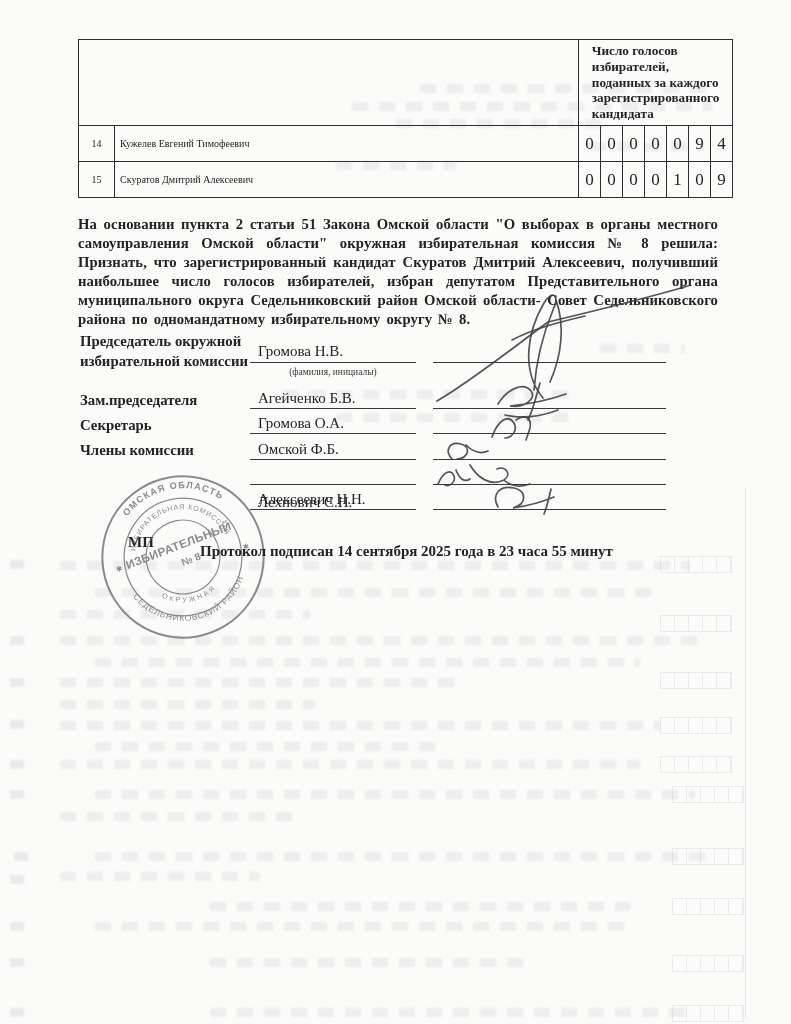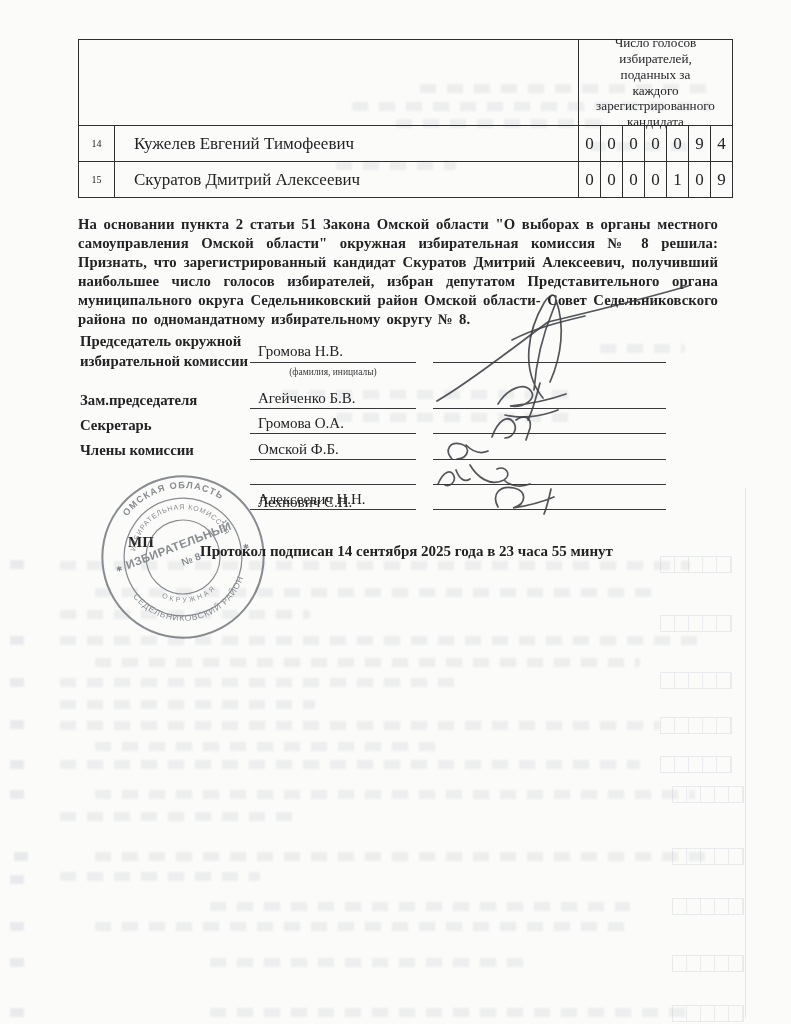--- a/index.html
+++ b/index.html
@@ -11,23 +11,23 @@
   
   .tbl{position:absolute;left:78px;top:39px;display:grid;
        grid-template-columns:35px 464px repeat(7,22px);
        grid-template-rows:85px 36px 36px;
        border:1.6px solid #2e2e30;background:transparent;}
   .tbl>div{border-left:1.4px solid #2e2e30;border-top:1.4px solid #2e2e30;
            display:flex;align-items:center;justify-content:center;}
   .tbl>div.no-l{border-left:none;}
   .tbl>div.no-t{border-top:none;}
   .hdrA{grid-column:1/3;font-weight:bold;font-size:14px;line-height:26px;text-align:center;padding:0 34px;}
-  .hdrB{grid-column:3/10;font-weight:normal;font-size:13.2px;line-height:15.8px;text-align:center;padding:3px 20px;}
+  .hdrB{grid-column:3/10;font-weight:bold;font-size:13.2px;line-height:15.8px;text-align:left;padding:3px 20px;}
   .cell-num{font-size:10px;}
-  .cell-name{justify-content:flex-start !important;padding-left:19px;font-size:17px;}
+  .cell-name{justify-content:flex-start !important;padding-left:5px;font-size:10px;}
   .cell-dig{font-size:17px;}
 
   
   .decision{position:absolute;left:78px;top:215px;width:640px;font-size:14.7px;line-height:18.9px;
             text-align:justify;word-spacing:2.2px;letter-spacing:.1px;font-weight:bold;}
 
   
   .siglabel{position:absolute;left:80px;font-weight:bold;font-size:14.8px;white-space:pre-line;line-height:20px;}
   .signame{position:absolute;left:258px;font-size:15px;}
   .uline{position:absolute;height:0;border-bottom:1.3px solid #38383a;}

